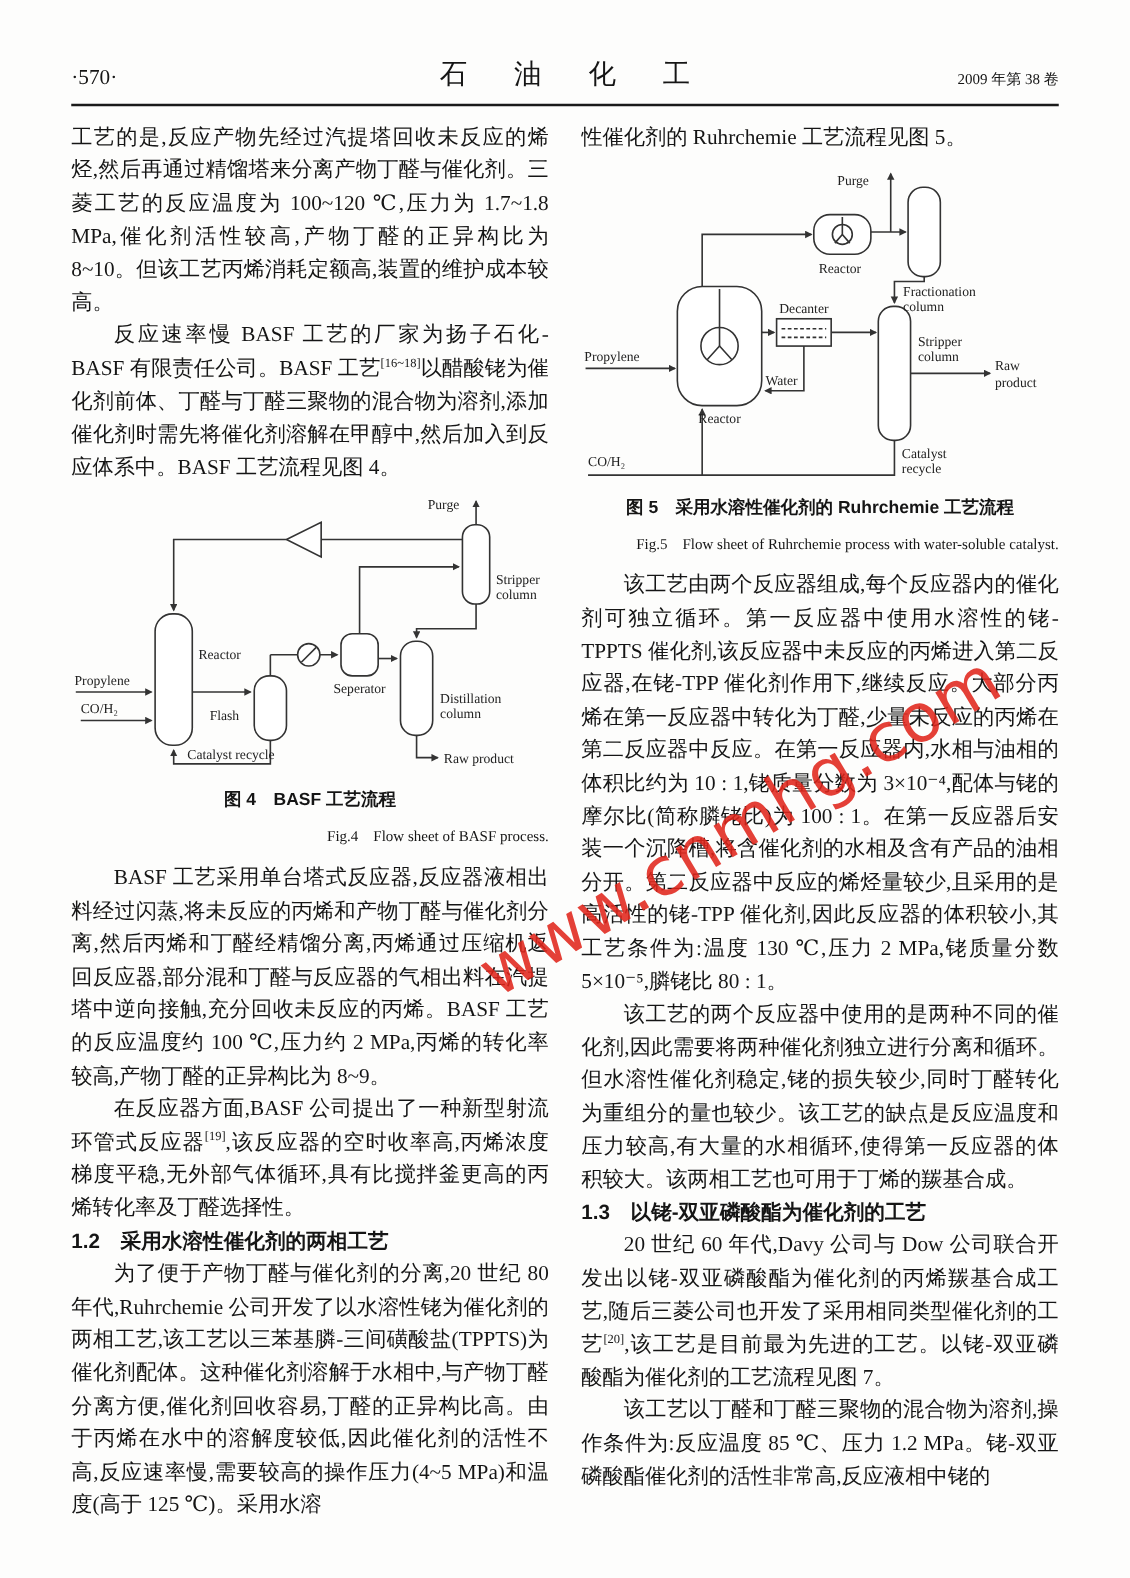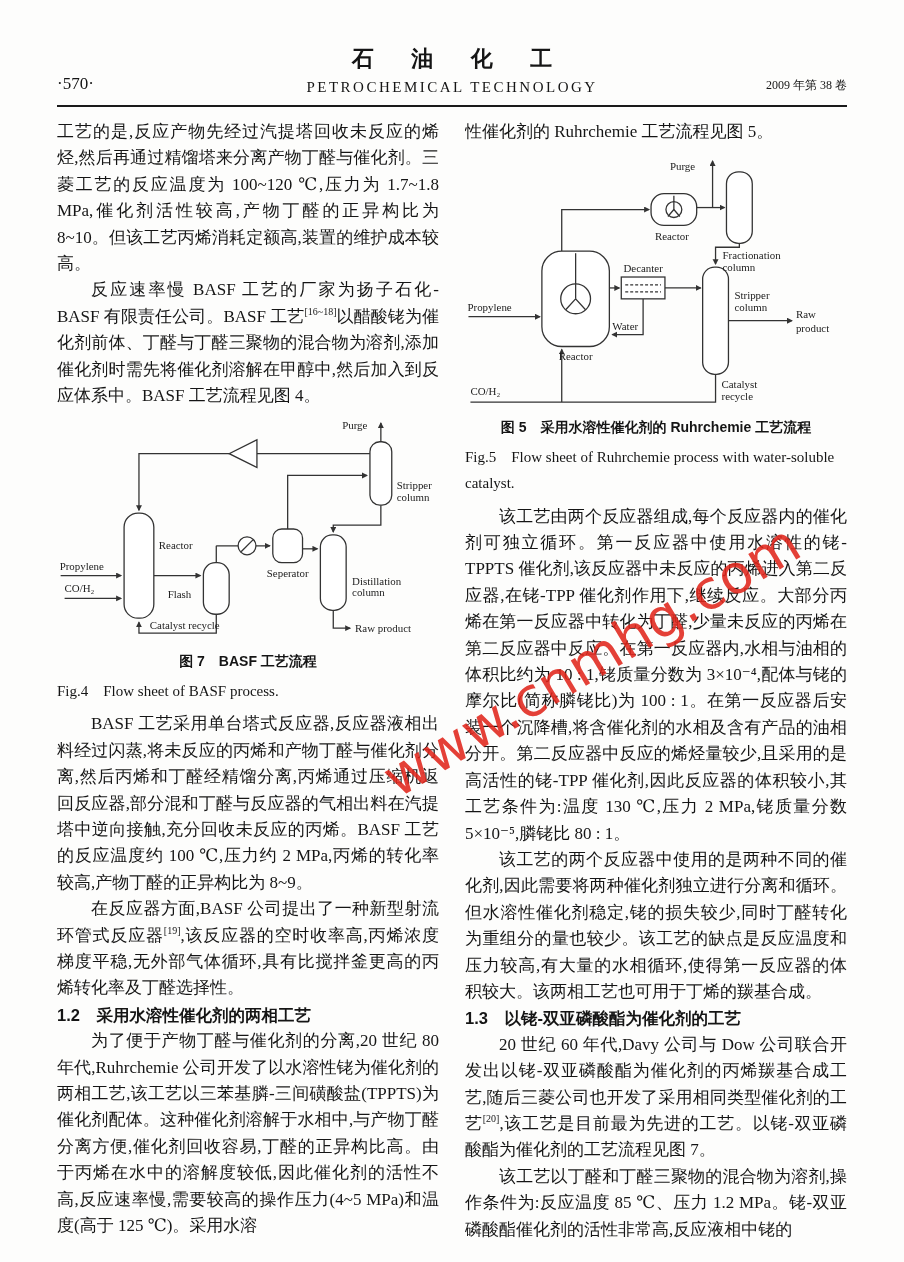--- a/index.html
+++ b/index.html
@@ -3,58 +3,57 @@
 <meta charset="utf-8">
 <style>
   * { margin:0; padding:0; box-sizing:border-box; }
   body {
     width:904px; height:1262px; background:#fdfdfc; color:#151515;
     font-family:"Liberation Serif","DejaVu Serif",serif;
     position:relative; overflow:hidden;
   }
   .header { padding:44px 57px 0; }
   .header-inner { position:relative; text-align:center; }
-  .journal-cn { font-size:22px; letter-spacing:16px; text-indent:16px;font-weight:bold; }
+  .journal-cn { font-size:22px; letter-spacing:16px; text-indent:16px; }
   .journal-en { font-size:15px; letter-spacing:2.5px; margin-top:5px; }
   .page-no { position:absolute; left:0; bottom:2px; font-size:17px;text-align:right; }
   .issue { position:absolute; right:0; bottom:2px; font-size:12px; }
   .header-rule { border-bottom:2px solid #1a1a1a; margin:9px 57px 0; }
   .columns { display:flex; gap:26px; padding:12px 57px 0; height:1146px; overflow:hidden; }
   .col { width:384px; font-size:17px; line-height:26.4px; text-align:justify; overflow:hidden; }
   .para { text-indent:2em; }
   .para.cont { text-indent:0; }
   sup { font-size:10px; line-height:0; }
   .sec-h {
     font-family:"Liberation Sans","DejaVu Sans",sans-serif;
     font-size:16.5px; font-weight:bold; line-height:26.4px; text-align:left;
   }
   .figure { margin:5px 0 7px; }
   .diagram { display:block; }
   .cap-cn {
     font-family:"Liberation Sans","DejaVu Sans",sans-serif;
     font-weight:bold; font-size:14px; text-align:center; margin-top:4px;
   }
-  .cap-en { font-size:15px; text-align:left; margin-top:3px; }
+  .cap-en { font-size:12px; text-align:right; margin-top:3px; }
   .watermark {
     position:absolute; left:372px; top:756px; z-index:6;
     transform:rotate(-31deg); transform-origin:0 0;
     font-family:"DejaVu Sans",sans-serif; font-size:54px; letter-spacing:1px;
     color:rgba(224,38,27,0.88); white-space:nowrap; pointer-events:none;
   }
   svg text { font-family:"Liberation Serif","DejaVu Serif",serif; font-size:11px; fill:#222; }
 </style>
 </head>
 <body>
 
 <header class="header">
   <div class="header-inner">
     <div class="page-no">·570·</div>
     <div>
       <div class="journal-cn">石 油 化 工</div>
-      <div class="journal-en">PETROCHEMICAL TECHNOLOGY</div>
     </div>
     <div class="issue">2009 年第 38 卷</div>
   </div>
 </header>
 <div class="header-rule"></div>
 
 <div class="columns">
 
   <div class="col">
     <p class="para cont">工艺的是,反应产物先经过汽提塔回收未反应的烯烃,然后再通过精馏塔来分离产物丁醛与催化剂。三菱工艺的反应温度为 100~120 ℃,压力为 1.7~1.8 MPa,催化剂活性较高,产物丁醛的正异构比为 8~10。但该工艺丙烯消耗定额高,装置的维护成本较高。</p>
@@ -99,21 +98,21 @@
           <text x="231" y="164" text-anchor="middle">Seperator</text>
           <text x="296" y="172">Distillation</text>
           <text x="296" y="184">column</text>
           <text x="341" y="76">Stripper</text>
           <text x="341" y="88">column</text>
           <text x="286" y="15">Purge</text>
           <text x="299" y="220">Raw product</text>
         </g>
       </svg>
       <figcaption>
-        <div class="cap-cn">图 7　BASF 工艺流程</div>
+        <div class="cap-cn">图 4　BASF 工艺流程</div>
         <div class="cap-en">Fig.4　Flow sheet of BASF process.</div>
       </figcaption>
     </figure>
 
     <p class="para">BASF 工艺采用单台塔式反应器,反应器液相出料经过闪蒸,将未反应的丙烯和产物丁醛与催化剂分离,然后丙烯和丁醛经精馏分离,丙烯通过压缩机返回反应器,部分混和丁醛与反应器的气相出料在汽提塔中逆向接触,充分回收未反应的丙烯。BASF 工艺的反应温度约 100 ℃,压力约 2 MPa,丙烯的转化率较高,产物丁醛的正异构比为 8~9。</p>
     <p class="para"><span>在反应器方面,BASF 公司提出了一种新型射流环管式反应器</span><sup>[19]</sup><span>,该反应器的空时收率高,丙烯浓度梯度平稳,无外部气体循环,具有比搅拌釜更高的丙烯转化率及丁醛选择性。</span></p>
     <h3 class="sec-h">1.2　采用水溶性催化剂的两相工艺</h3>
     <p class="para">为了便于产物丁醛与催化剂的分离,20 世纪 80 年代,Ruhrchemie 公司开发了以水溶性铑为催化剂的两相工艺,该工艺以三苯基膦-三间磺酸盐(TPPTS)为催化剂配体。这种催化剂溶解于水相中,与产物丁醛分离方便,催化剂回收容易,丁醛的正异构比高。由于丙烯在水中的溶解度较低,因此催化剂的活性不高,反应速率慢,需要较高的操作压力(4~5 MPa)和温度(高于 125 ℃)。采用水溶</p>
   </div>
 

